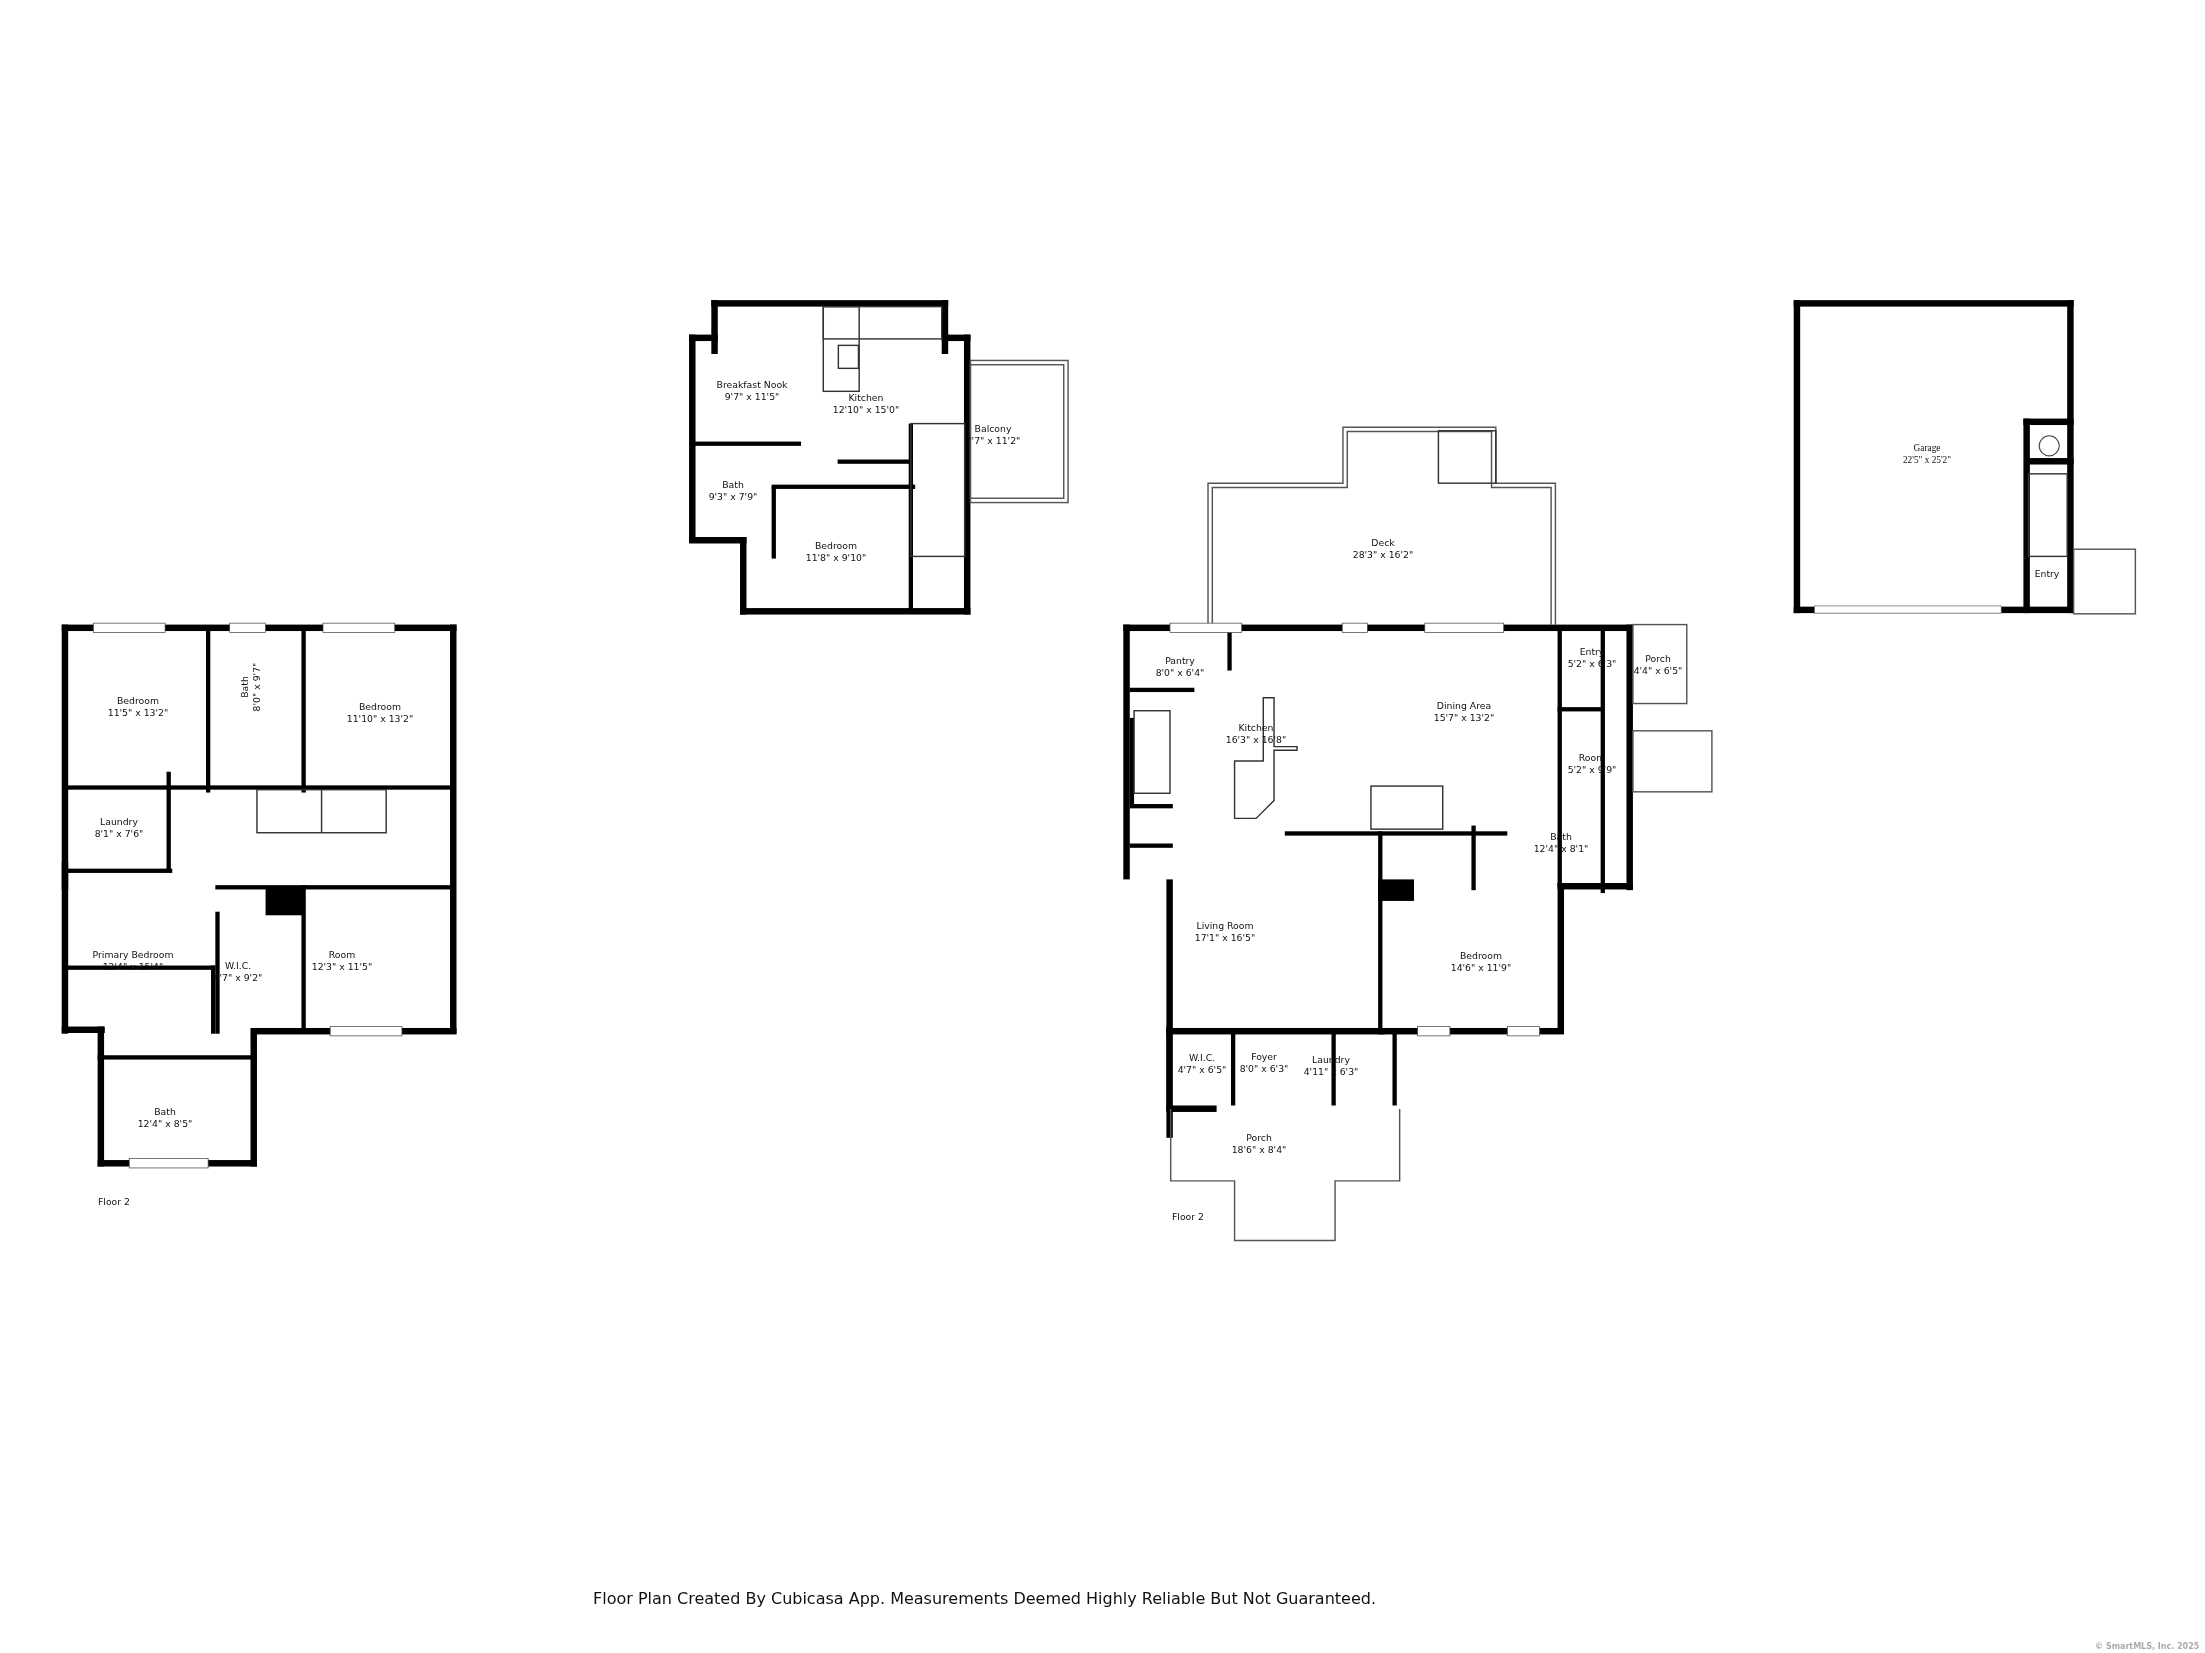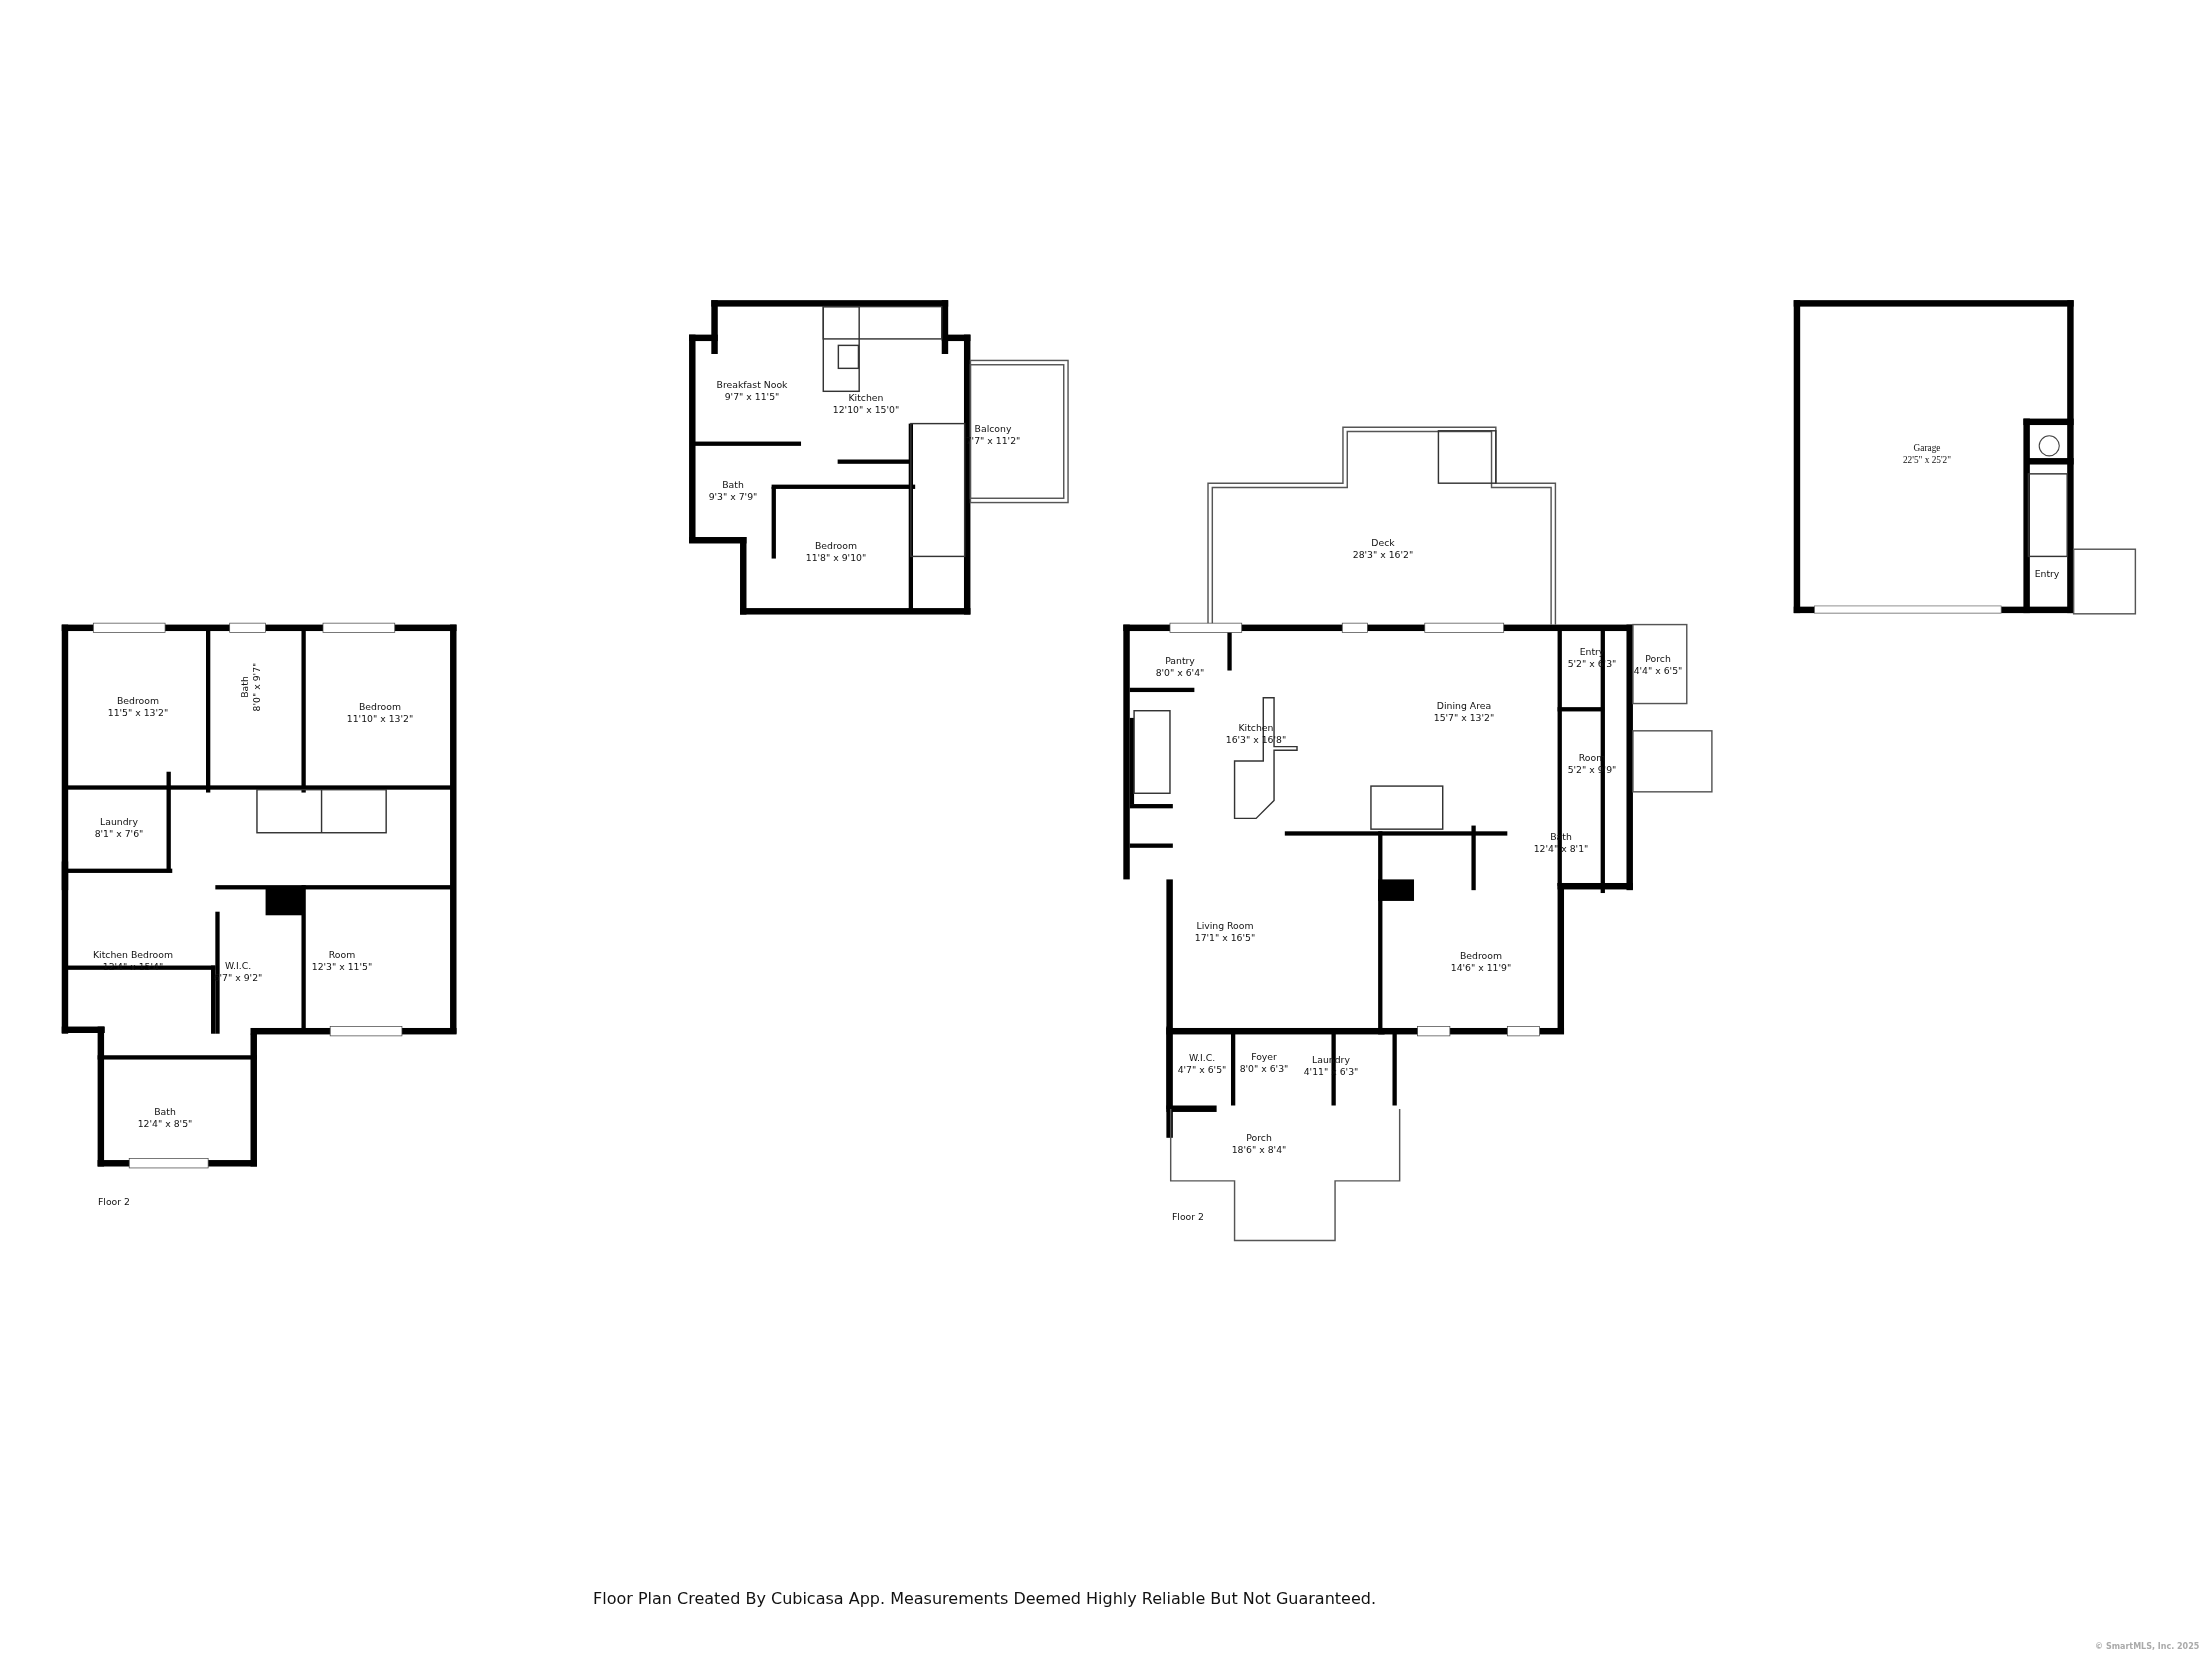--- a/index.html
+++ b/index.html
@@ -156,21 +156,21 @@
   </div>
 <div class="room-label" style="left:380px;top:712px;">
     <span class="nm">Bedroom</span>
     <span class="dm">11'10" x 13'2"</span>
   </div>
 <div class="room-label" style="left:119px;top:827px;">
     <span class="nm">Laundry</span>
     <span class="dm">8'1" x 7'6"</span>
   </div>
 <div class="room-label" style="left:133px;top:960px;">
-    <span class="nm">Kitchen Bedroom</span>
+    <span class="nm">Primary Bedroom</span>
     <span class="dm">12'4" x 15'4"</span>
   </div>
 <div class="room-label" style="left:238px;top:971px;">
     <span class="nm">W.I.C.</span>
     <span class="dm">6'7" x 9'2"</span>
   </div>
 <div class="room-label" style="left:342px;top:960px;">
     <span class="nm">Room</span>
     <span class="dm">12'3" x 11'5"</span>
   </div>

